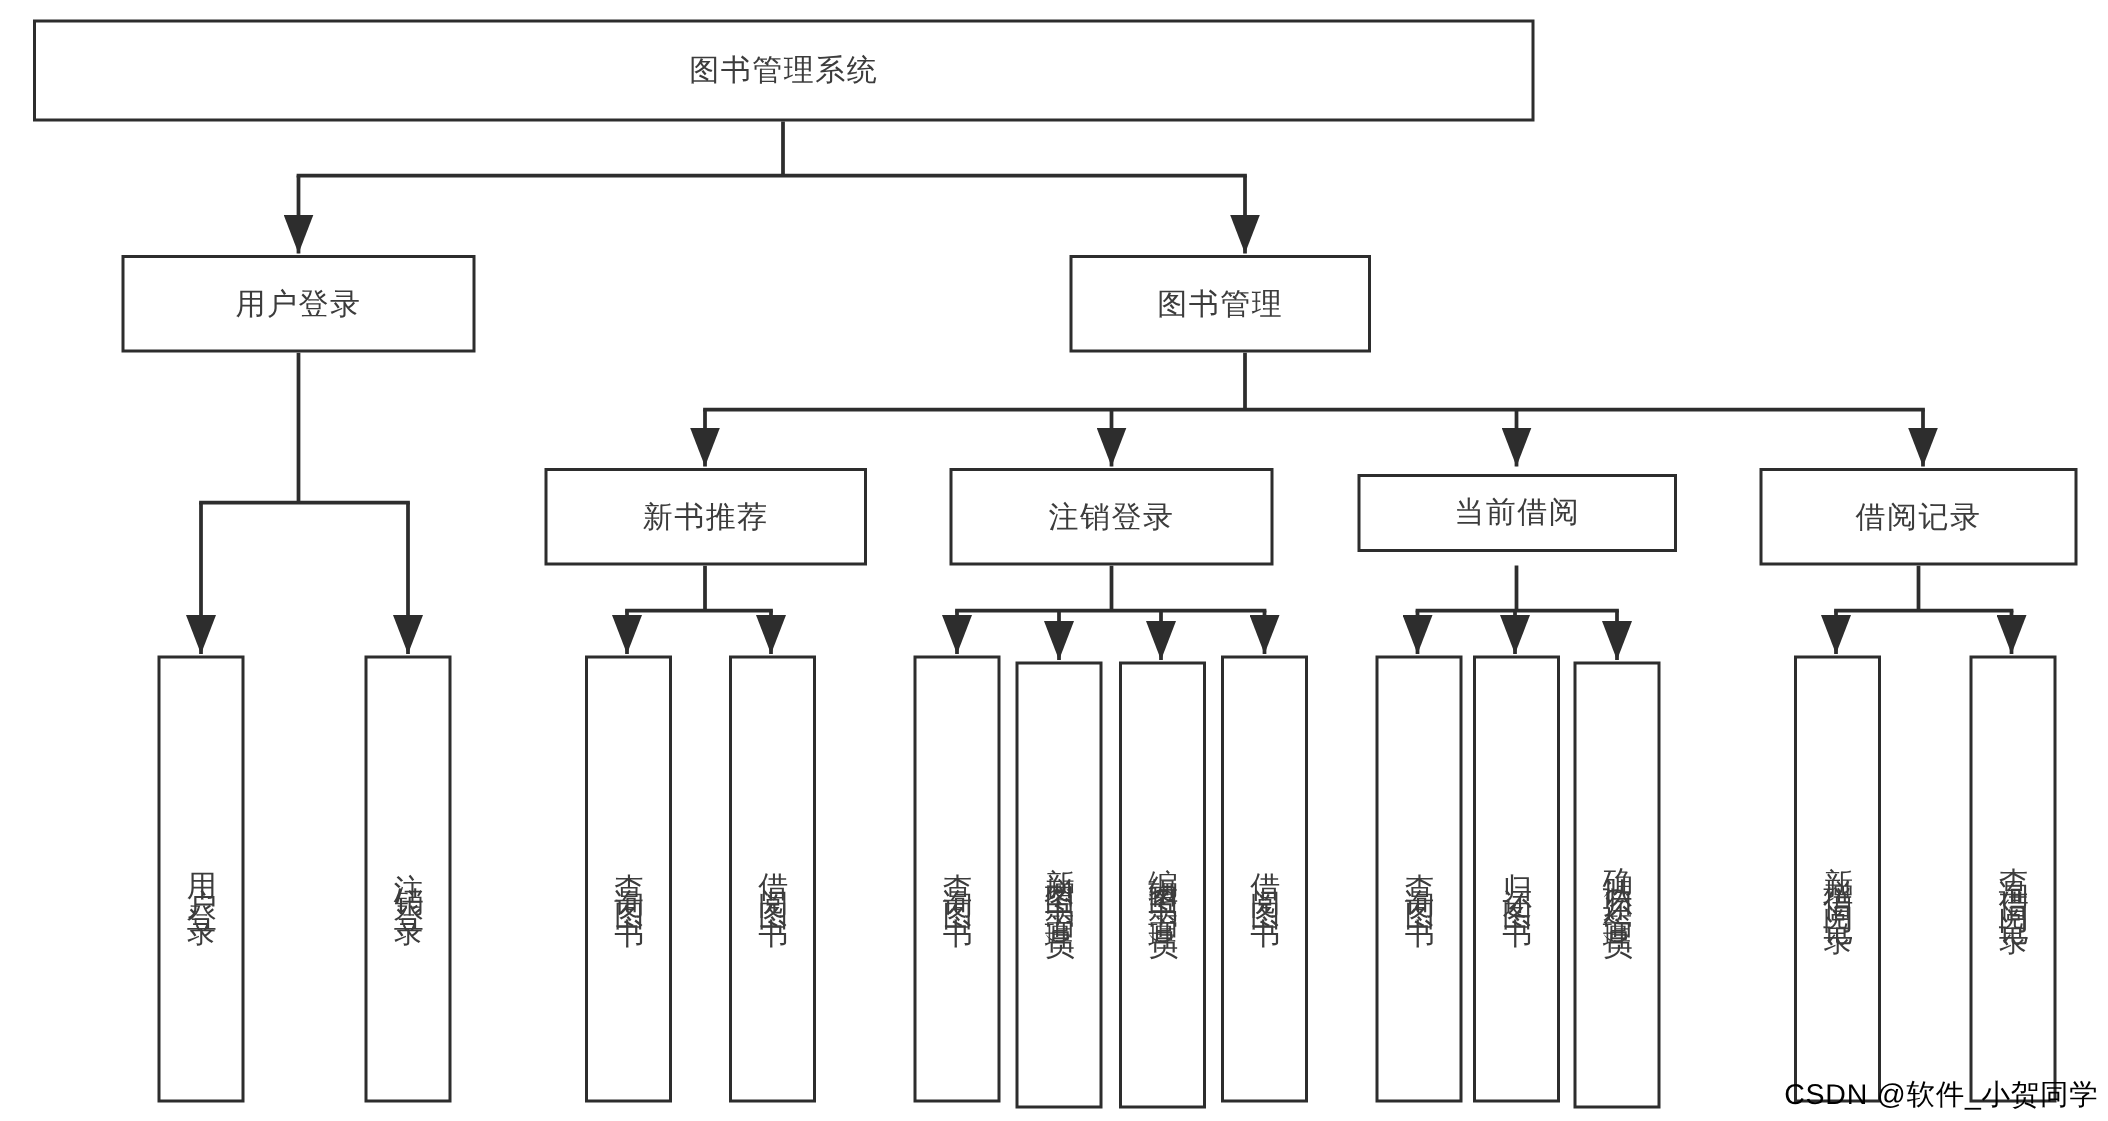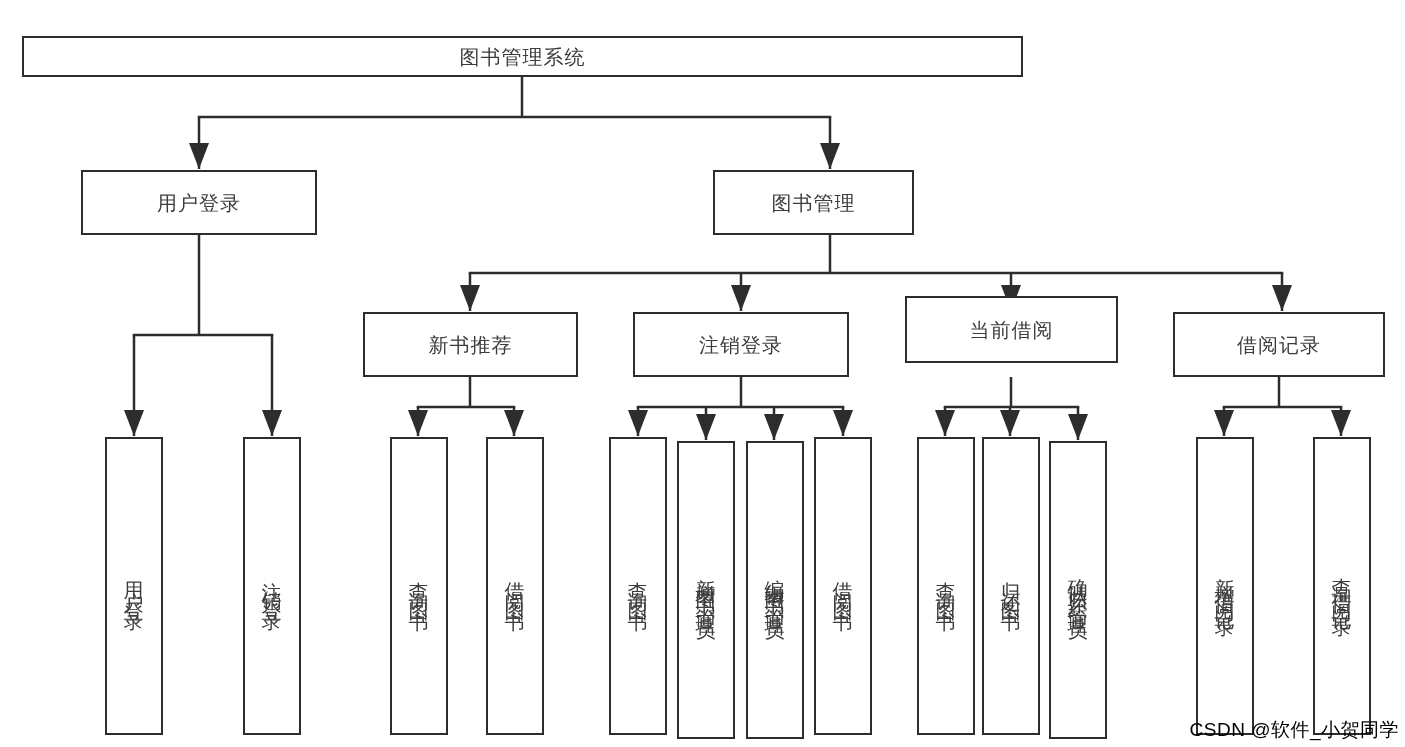--- a/index.html
+++ b/index.html
@@ -117,28 +117,28 @@
     </g>
 
     <g stroke="#2d2d2d" stroke-width="2.5" fill="none">
       <path d="M1279,377 V407"></path>
       <path d="M1222.75,407 H1342.25"></path>
       <path d="M1224,407 V436" marker-end="url(#arrow)"></path>
       <path d="M1341,407 V436" marker-end="url(#arrow)"></path>
     </g>
   </svg>
 
-  <div class="node h-node" style="left:22px; top:13px; width:1001px; height:41px;margin-top:23px;">图书管理系统</div>
+  <div class="node h-node" style="left:22px; top:13px; width:1001px; height:68px;">图书管理系统</div>
 
   <div class="node h-node" style="left:81px; top:170px; width:236px; height:65px;">用户登录</div>
   <div class="node h-node" style="left:713px; top:170px; width:201px; height:65px;">图书管理</div>
 
   <div class="node h-node" style="left:363px; top:312px; width:215px; height:65px;">新书推荐</div>
   <div class="node h-node" style="left:633px; top:312px; width:216px; height:65px;">注销登录</div>
-  <div class="node h-node" style="left:905px; top:296px; width:213px; height:67px;">当前借阅</div>
+  <div class="node h-node" style="left:905px; top:316px; width:213px; height:52px;">当前借阅</div>
   <div class="node h-node" style="left:1173px; top:312px; width:212px; height:65px;">借阅记录</div>
 
   <div class="node v-node" style="left:105px; top:437px; width:58px; height:298px;">用户登录</div>
   <div class="node v-node" style="left:243px; top:437px; width:58px; height:298px;">注销登录</div>
 
   <div class="node v-node" style="left:390px; top:437px; width:58px; height:298px;">查询图书</div>
   <div class="node v-node" style="left:486px; top:437px; width:58px; height:298px;">借阅图书</div>
 
   <div class="node v-node" style="left:609px; top:437px; width:58px; height:298px;">查询图书</div>
   <div class="node v-node" style="left:677px; top:441px; width:58px; height:298px; letter-spacing:6px;">新增图书（管理员）</div>

